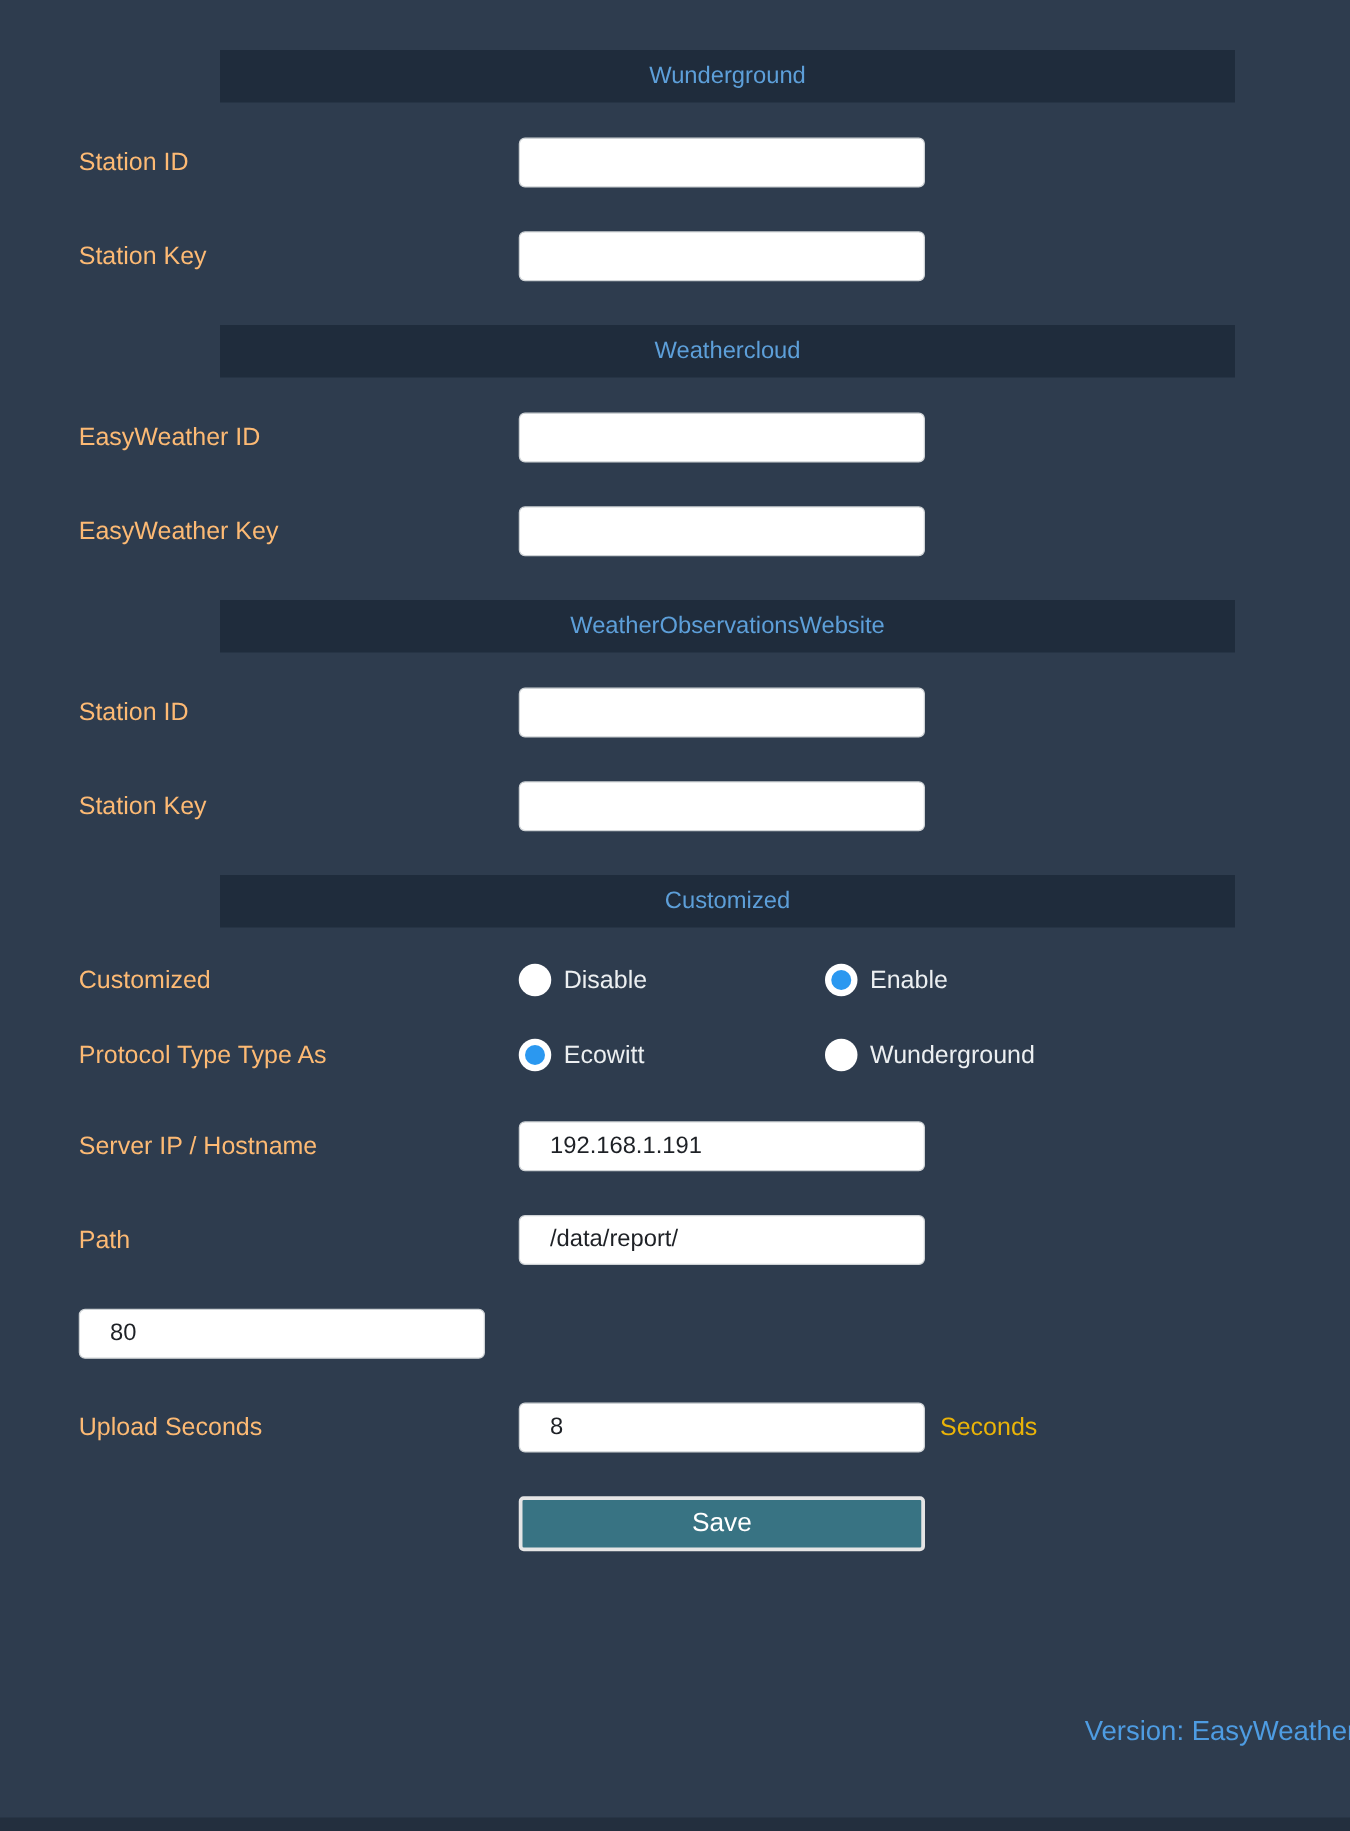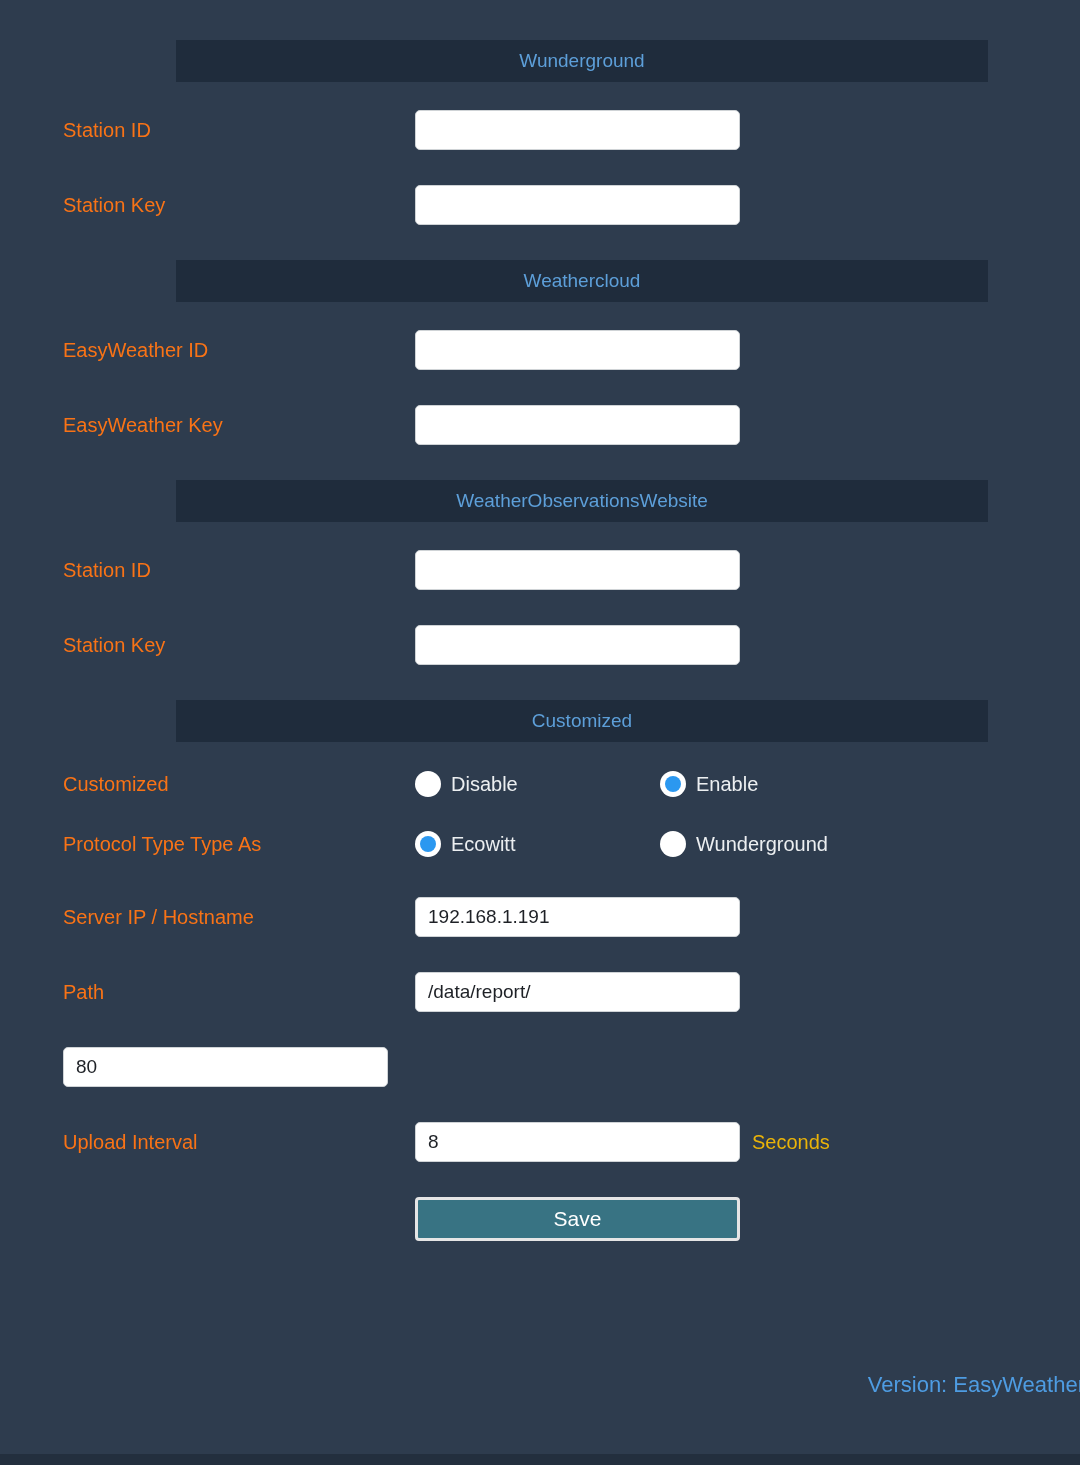--- a/index.html
+++ b/index.html
@@ -29,34 +29,34 @@
   
   .row {
     display:flex;
     align-items:center;
     margin-left:63px;
     height:40px;
     margin-bottom:35px;
   }
   .lbl {
     width:352px;
-    color:#f97316;
+    color:#fdba74;
     font-size:20px;
     flex:0 0 352px;
   }
   input.txt {
     width:325px;
     height:40px;
     background:#ffffff;
     border:1px solid #cfd3d6;
     border-radius:5px;
     font-family:"Liberation Sans", sans-serif;
     font-size:19px;
     color:#1e2126;
-    padding:0 12px;
+    padding:0 24px;
     outline:none;
   }
   .suffix {
     color:#eab308;
     font-size:20px;
     margin-left:12px;
   }
 
   
   .radio-row { height:28px; margin-bottom:32px; }
@@ -197,21 +197,21 @@
       <input class="txt" type="text" value="192.168.1.191" style="">
     </div>
     <div class="row">
       <span class="lbl">Path</span>
       <input class="txt" type="text" value="/data/report/" style="">
     </div>
     <div class="row">
       <input class="txt" type="text" value="80" style="">
     </div>
     <div class="row">
-      <span class="lbl">Upload Interval</span>
+      <span class="lbl">Upload Seconds</span>
       <input class="txt" type="text" value="8" style="">
       <span class="suffix">Seconds</span>
     </div>
   </section>
 
   <button class="save-btn">Save</button>
 
 </div>
 
 <div class="version">Version: EasyWeather</div>

